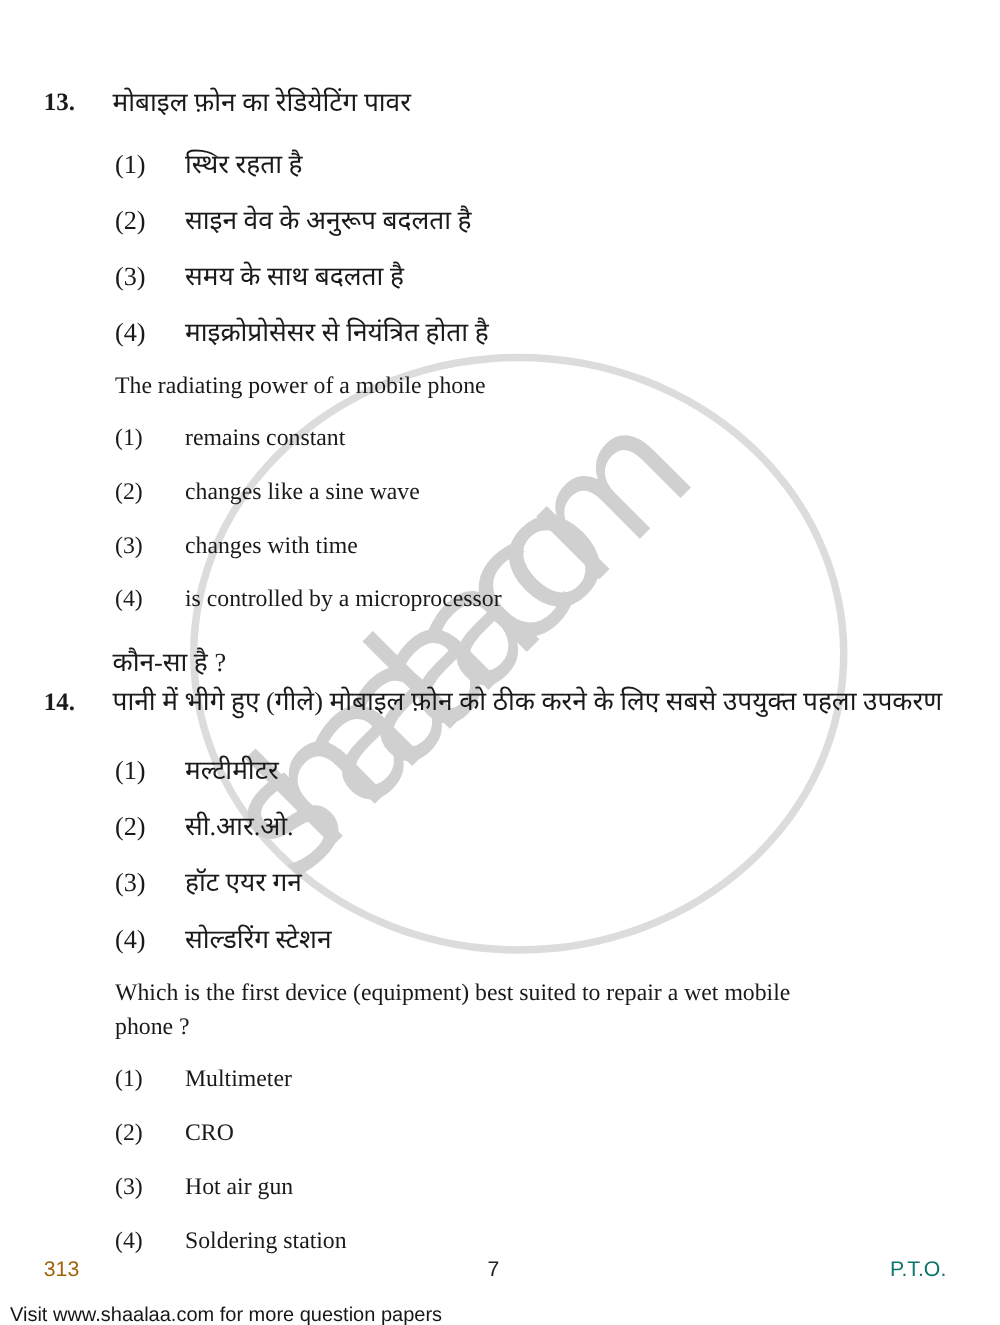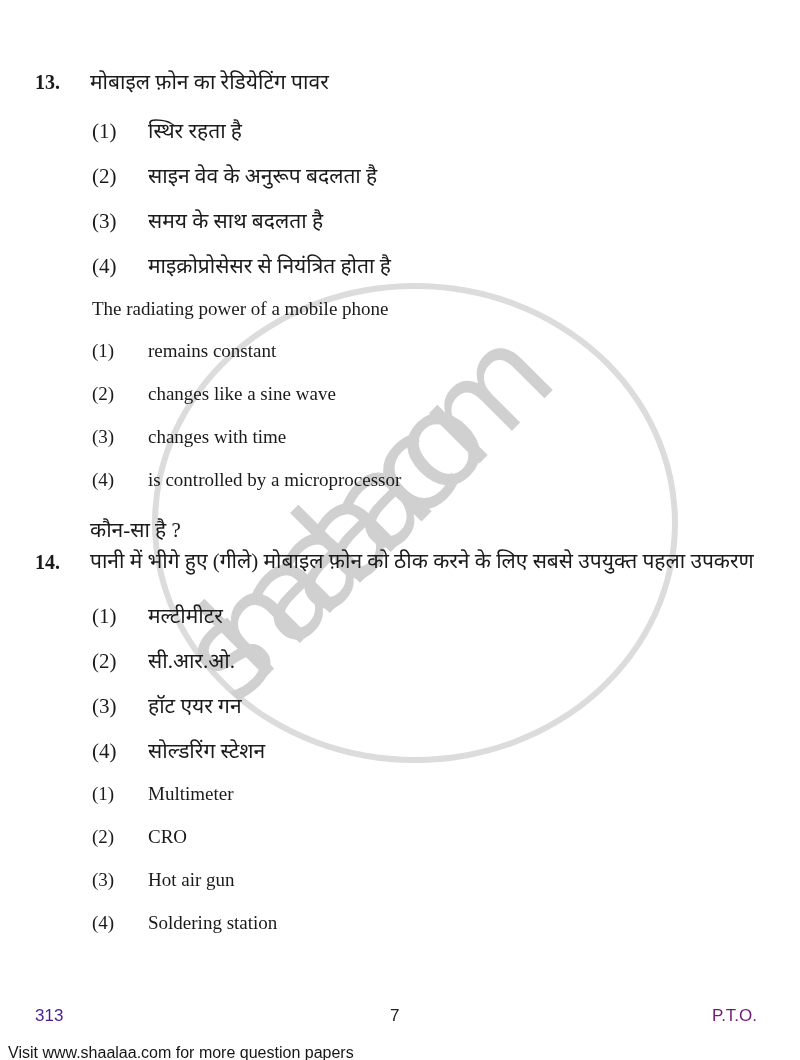--- a/index.html
+++ b/index.html
@@ -60,23 +60,23 @@
 
   .qen {
     margin:14px 0 16px 57px;
     font-size:19px;
     line-height:26px;
   }
   .qen .ln { line-height:27px; }
 
   
   .footer { position:absolute; inset:0; z-index:2; font-family:"Liberation Sans", sans-serif; }
-  .f-code  { position:absolute; left:35px;  top:1006px; font-size:17px; color:#4c1d95; }
+  .f-code  { position:absolute; left:35px;  top:1006px; font-size:17px; color:#a16207; }
   .f-page  { position:absolute; left:390px; top:1006px; font-size:17px; color:#222; }
-  .f-pto   { position:absolute; left:712px; top:1006px; font-size:17px; color:#701a75; }
+  .f-pto   { position:absolute; left:712px; top:1006px; font-size:17px; color:#0f766e; }
   .f-note  { position:absolute; left:8px;   top:1044px; font-size:16px; color:#161616; white-space:nowrap; }
 </style>
 </head>
 <body>
 
 <div class="page">
 
   <div class="watermark">
     <div class="wm-circle"></div>
     <div class="wm-text">shaalaa.com</div>
@@ -152,20 +152,24 @@
         <div class="opt">
           <span class="opt-num">(3)</span>
           <span class="opt-label">हॉट एयर गन</span>
         </div>
         <div class="opt">
           <span class="opt-num">(4)</span>
           <span class="opt-label">सोल्डरिंग स्टेशन</span>
         </div>
       </div>
 
+      <div class="qen">
+        <div class="ln">Which is the first device (equipment) best suited to repair a wet mobile</div>
+        <div class="ln">phone ?</div>
+      </div>
 
       <div class="opts-en">
         <div class="opt">
           <span class="opt-num">(1)</span>
           <span class="opt-label">Multimeter</span>
         </div>
         <div class="opt">
           <span class="opt-num">(2)</span>
           <span class="opt-label">CRO</span>
         </div>

